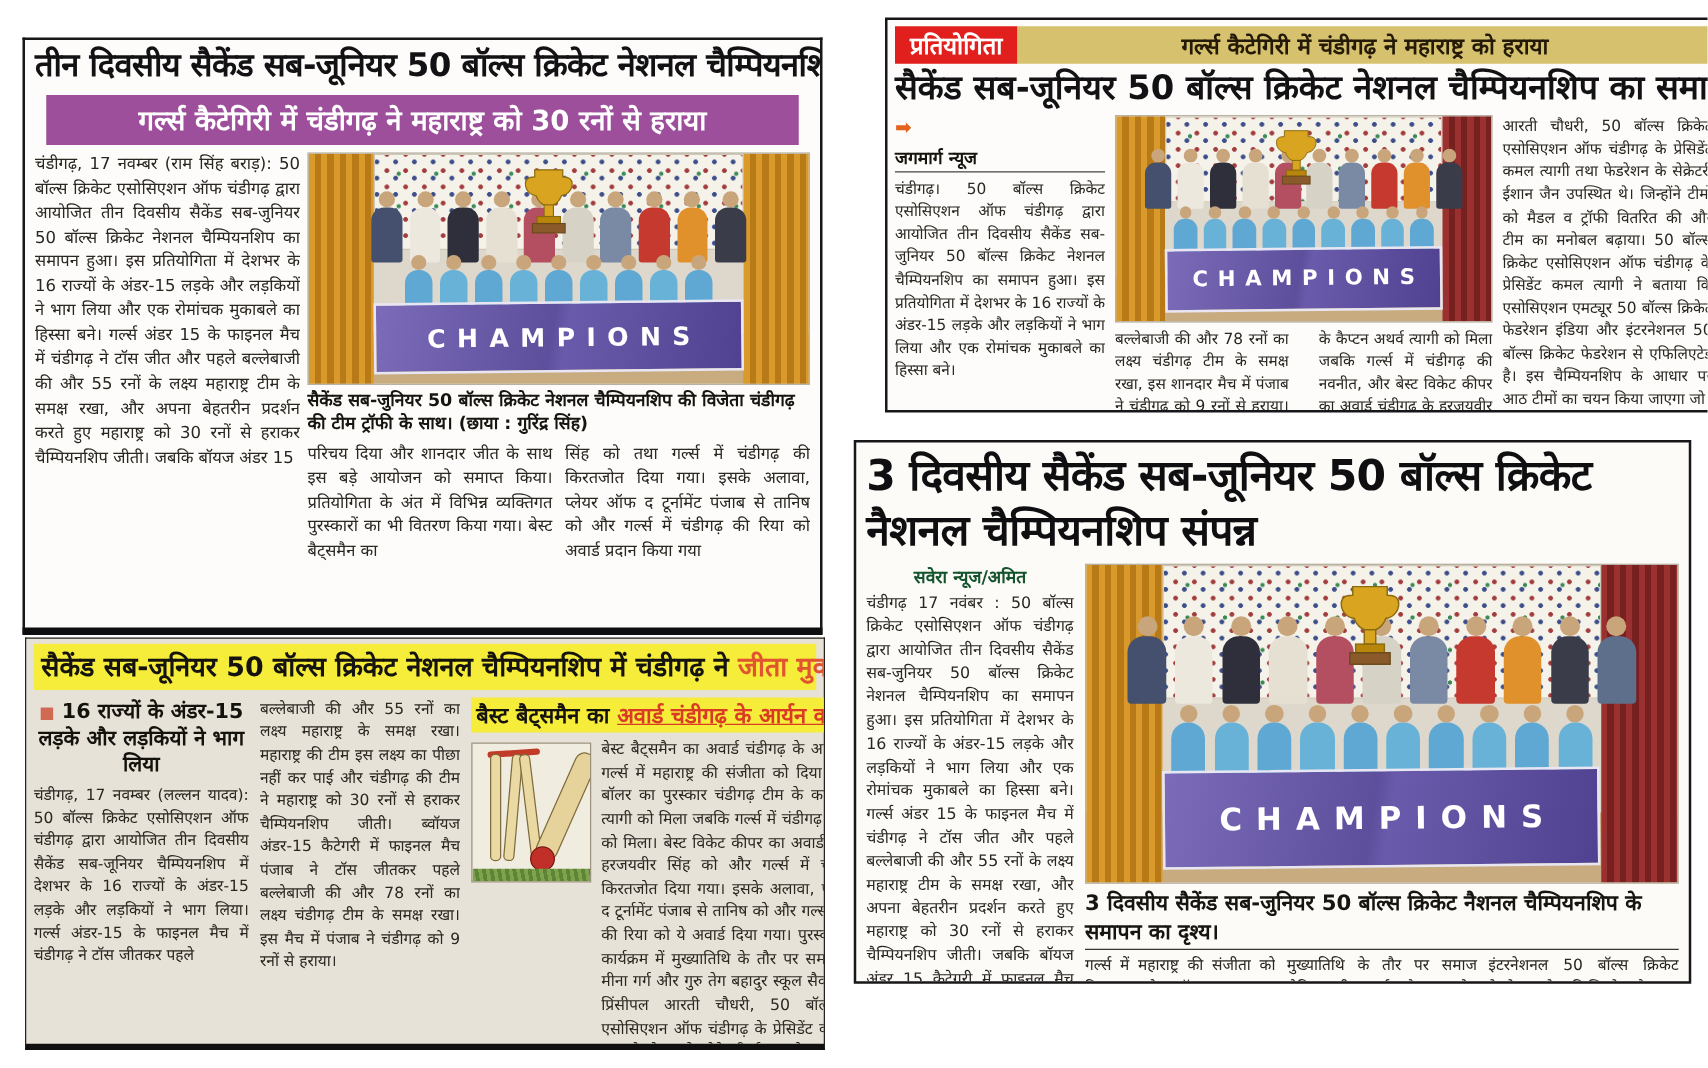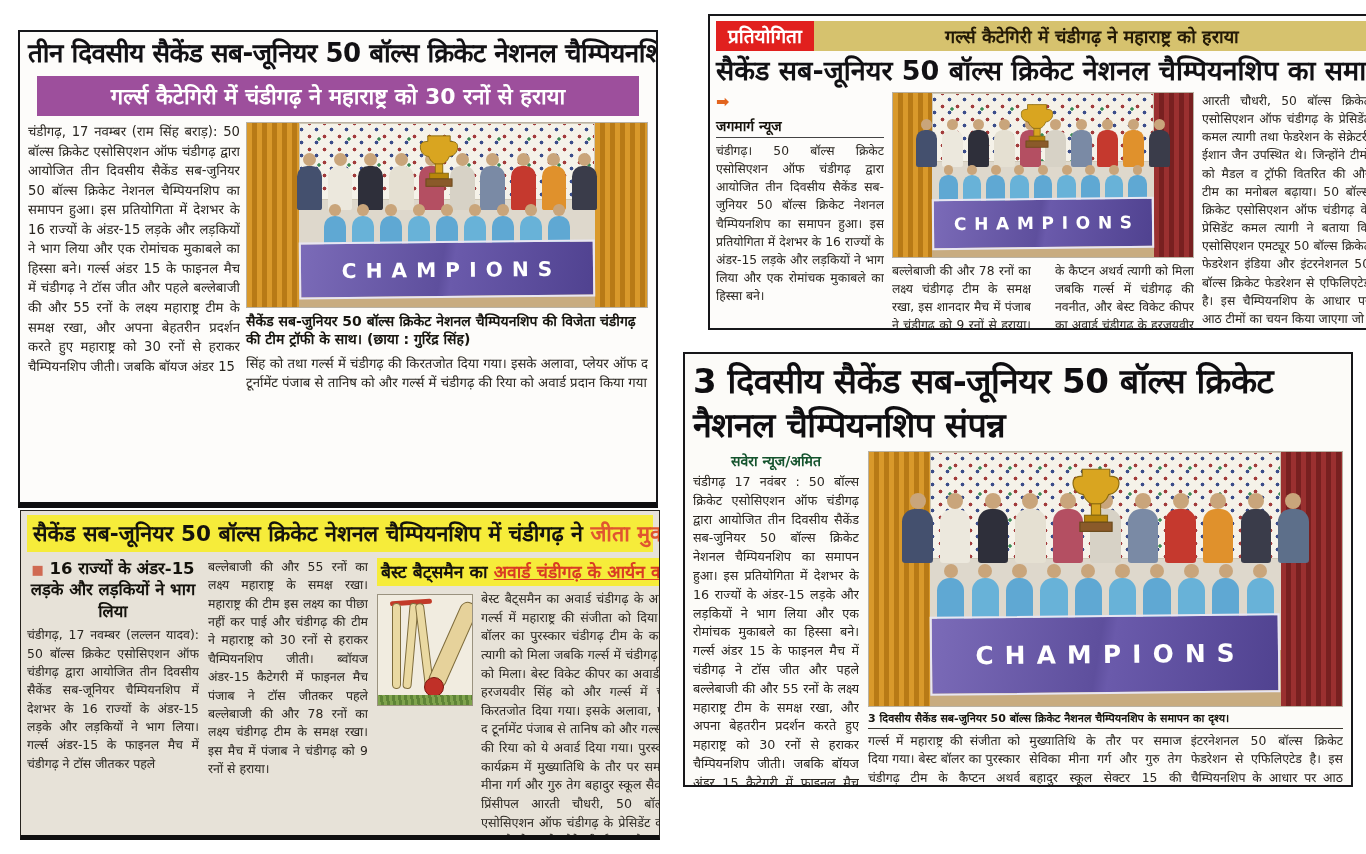--- a/index.html
+++ b/index.html
@@ -91,21 +91,21 @@
         border:2px solid #17171a; padding:6px 8px; }
   .br-head { font-size:34px; font-weight:bold; color:#0f0e11; line-height:1.28;
              letter-spacing:-.5px; margin-bottom:4px; }
   .br-cols { display:flex; gap:9px; height:378px; }
   .br-c1 { width:166px; flex:none; }
   .br-byline { font-weight:bold; font-size:14px; text-align:center; color:#14532d;
                margin-bottom:3px; }
   .br-c1 .bodytxt { font-size:12.7px; }
   .br-right { flex:1; display:flex; flex-direction:column; }
   .br .photo { height:256px; font-size:16px; }
-  .br-cap { font-size:11px; border-bottom:1.5px solid #3a362e; padding:3px 0 3px 0;
+  .br-cap { font-size:17px; border-bottom:1.5px solid #3a362e; padding:3px 0 3px 0;
             margin-bottom:3px; }
   .br-3col { display:flex; gap:9px; flex:1; overflow:hidden; }
   .br-3col p { flex:1; font-size:12.4px; }
 
   
   .photo { position:relative; overflow:hidden; background:#ded8cc; font-size:13px;
            border:1px solid #b9b2a4; flex:none; }
   .ph-floor { position:absolute; left:0; bottom:0; width:100%; height:22%;
               background:#c8ac80; }
   .logo-banner { position:absolute; left:13%; top:0; width:74%; height:42%;
@@ -252,20 +252,21 @@
             <rect x="16" y="32" width="8" height="10" fill="#d9a520" stroke="#8a6a10"></rect>
             <rect x="10" y="42" width="20" height="6" fill="#b8860b" stroke="#8a6a10"></rect>
             <rect x="6" y="48" width="28" height="8" fill="#8a5a2a" stroke="#6a4a1a"></rect>
           </svg>
           <div class="champ-banner">
             <span>CHAMPIONS</span>
           </div>
         </div>
         <p class="caption tl-cap">सैकेंड सब-जुनियर 50 बॉल्स क्रिकेट नेशनल चैम्पियनशिप की विजेता चंडीगढ़ की टीम ट्रॉफी के साथ। (छाया : गुरिंद्र सिंह)</p>
         <div class="tl-2col">
+          <p class="bodytxt">परिचय दिया और शानदार जीत के साथ इस बड़े आयोजन को समाप्त किया। प्रतियोगिता के अंत में विभिन्न व्यक्तिगत पुरस्कारों का भी वितरण किया गया। बेस्ट बैट्समैन का</p>
           <p class="bodytxt">सिंह को तथा गर्ल्स में चंडीगढ़ की किरतजोत दिया गया। इसके अलावा, प्लेयर ऑफ द टूर्नामेंट पंजाब से तानिष को और गर्ल्स में चंडीगढ़ की रिया को अवार्ड प्रदान किया गया</p>
         </div>
       </div>
     </div>
   </section>
 
   <section class="clip tr">
     <div class="tr-topbar">
       <div class="tr-kicker">प्रतियोगिता</div>
       <div class="tr-strap">गर्ल्स कैटेगिरी में चंडीगढ़ ने महाराष्ट्र को हराया</div>

